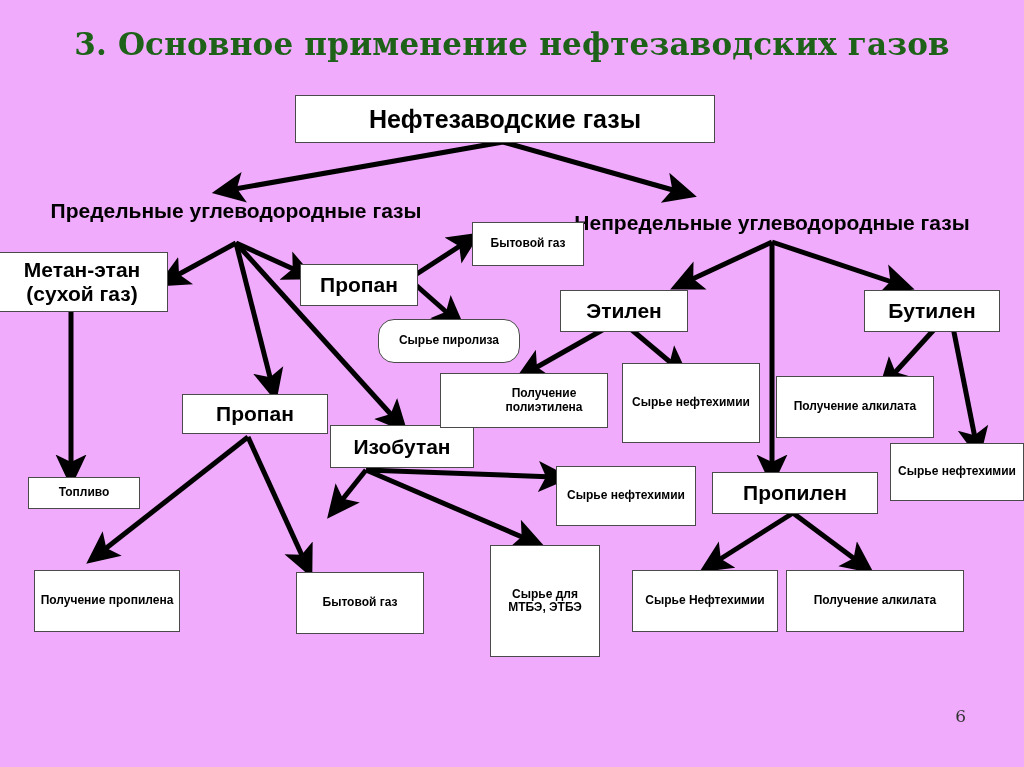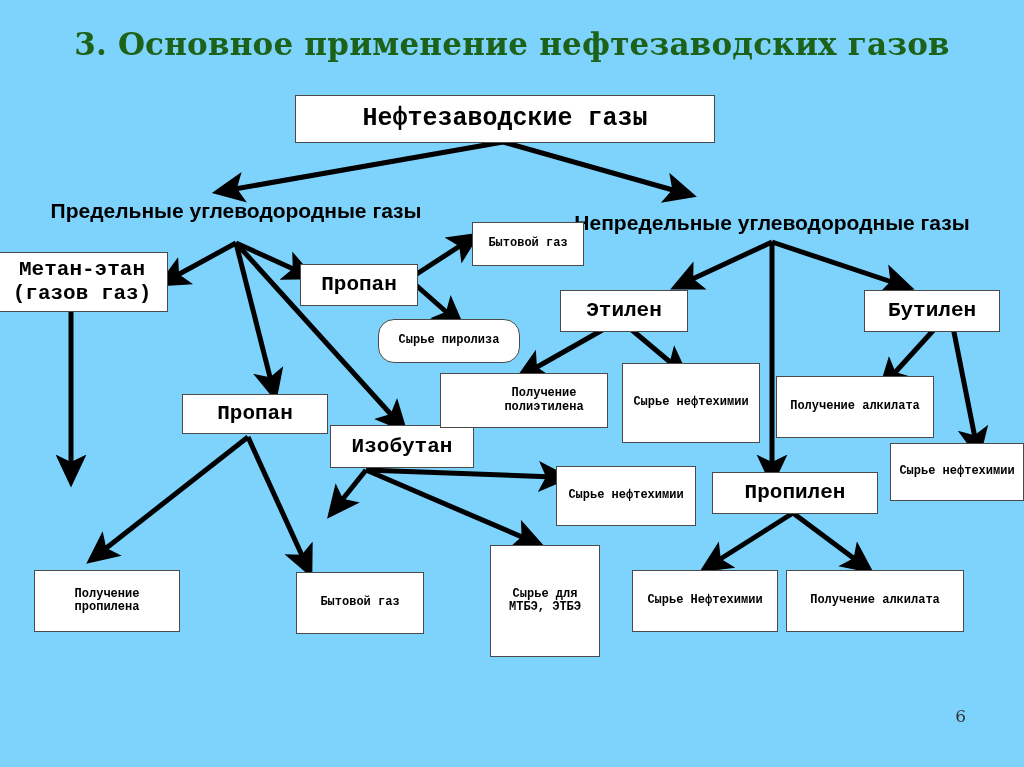--- a/index.html
+++ b/index.html
@@ -8,21 +8,21 @@
     padding: 0;
     background: #ffffff;
   }
   body {
     font-family: "Liberation Sans", sans-serif;
   }
   #slide {
     position: relative;
     width: 1024px;
     height: 767px;
-    background: #7dd3fc;
+    background: #f0abfc;
     overflow: hidden;
   }
   #slide-title {
     position: absolute;
     left: 0;
     top: 26px;
     width: 1024px;
     text-align: center;
     font-family: "DejaVu Serif", serif;
     font-weight: bold;
@@ -33,21 +33,21 @@
   }
   .node {
     position: absolute;
     box-sizing: border-box;
     border: 1px solid #4a4a4a;
     background: #ffffff;
     display: flex;
     align-items: center;
     justify-content: center;
     text-align: center;
-    font-family: Liberation Mono, monospace;
+    font-family: Liberation Sans, sans-serif;
     font-weight: bold;
     color: #000000;
     line-height: 1.12;
     padding: 1px 4px;
     z-index: 3;
   }
   .plain {
     position: absolute;
     box-sizing: border-box;
     border: none;
@@ -139,21 +139,21 @@
 
   <div class="plain mid" style="left:40px; top:180px; width:392px; height:62px;">
     <span>Предельные углеводородные газы</span>
   </div>
 
   <div class="plain mid" style="left:556px; top:192px; width:432px; height:62px;">
     <span>Непредельные углеводородные газы</span>
   </div>
 
   <div class="node mid" style="left:-4px; top:252px; width:172px; height:60px;">
-    <span>Метан-этан (газов газ)</span>
+    <span>Метан-этан (сухой газ)</span>
   </div>
 
   <div class="node mid" style="left:300px; top:264px; width:118px; height:42px;">
     <span>Пропан</span>
   </div>
 
   <div class="node small" style="left:472px; top:222px; width:112px; height:44px;">
     <span>Бытовой газ</span>
   </div>
 
@@ -162,20 +162,23 @@
   </div>
 
   <div class="node mid" style="left:182px; top:394px; width:146px; height:40px;">
     <span>Пропан</span>
   </div>
 
   <div class="node mid" style="left:330px; top:425px; width:144px; height:43px;">
     <span>Изобутан</span>
   </div>
 
+  <div class="node small" style="left:28px; top:477px; width:112px; height:32px;">
+    <span>Топливо</span>
+  </div>
 
   <div class="node small" style="left:22px; top:570px; width:146px; height:62px;margin-left:12px;">
     <span>Получение пропилена</span>
   </div>
 
   <div class="node small" style="left:296px; top:572px; width:128px; height:62px;">
     <span>Бытовой газ</span>
   </div>
 
 

